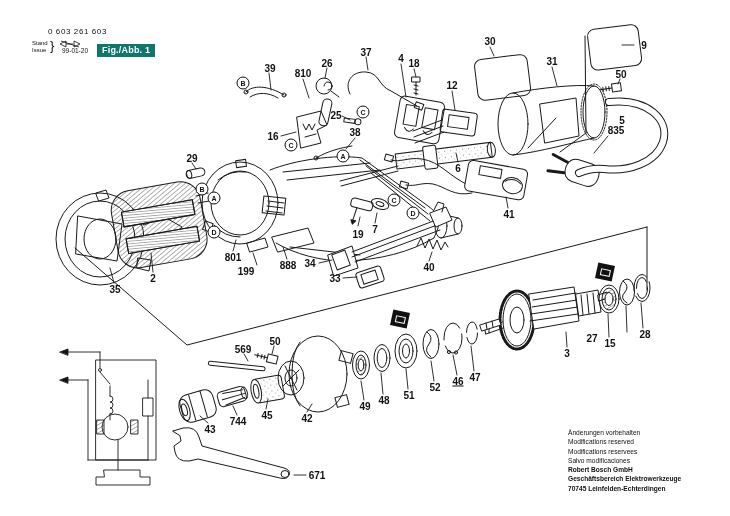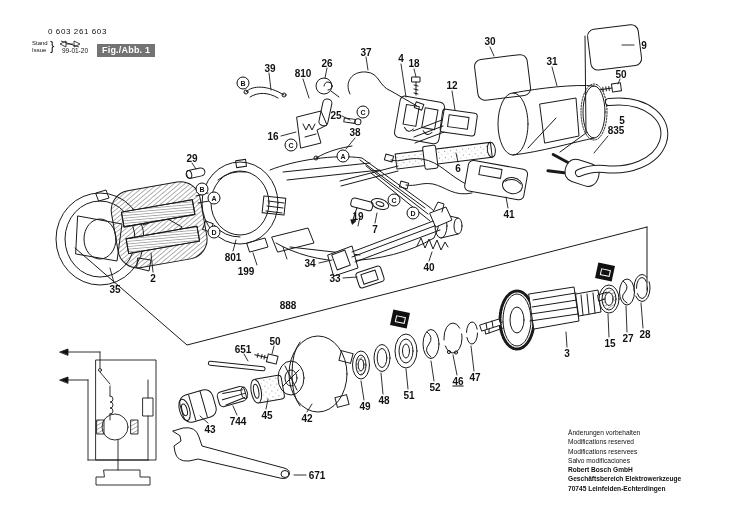--- a/index.html
+++ b/index.html
@@ -9,21 +9,21 @@
   }
   svg { position:absolute; left:0; top:0; }
   
   .part-no { position:absolute; left:48px; top:27px; font-size:8px; letter-spacing:0.6px; }
   .stand  { position:absolute; left:32px; top:40px; font-size:6px; line-height:6px; }
   .issue  { position:absolute; left:32px; top:47px; font-size:6px; line-height:6px; }
   .brace  { position:absolute; left:50px; top:38px; font-size:13px; font-weight:normal; }
   .stamp  { position:absolute; left:59px; top:40px; }
   .date   { position:absolute; left:62px; top:47px; font-size:6.5px; }
   .fig-box {
-    position:absolute; left:97px; top:44px; background:#737373; color:#fff;
+    position:absolute; left:97px; top:44px; background:#0f766e; color:#fff;
     font-weight:bold; font-size:9px; padding:1px 5px 2px 5px; letter-spacing:0.2px;
   }
   
   .callout {
     position:absolute; transform:translate(-50%,-50%);
     font-size:10px; font-weight:bold; white-space:nowrap;
   }
   .refletter {
     position:absolute; transform:translate(-50%,-50%);
     width:11px; height:11px; border:1px solid #111; border-radius:50%;
@@ -475,35 +475,35 @@
       <div class="callout" style="left: 644px; top: 45px;">9</div>
       <div class="callout" style="left: 621px; top: 74px;">50</div>
       <div class="callout" style="left: 622px; top: 120px;">5</div>
       <div class="callout" style="left: 616px; top: 130px;">835</div>
       <div class="callout" style="left: 336px; top: 115px;">25</div>
       <div class="callout" style="left: 273px; top: 136px;">16</div>
       <div class="callout" style="left: 355px; top: 132px;">38</div>
       <div class="callout" style="left: 192px; top: 158px;">29</div>
       <div class="callout" style="left: 458px; top: 168px;">6</div>
       <div class="callout" style="left: 509px; top: 214px;">41</div>
-      <div class="callout" style="left: 358px; top: 216px;">19</div>
+      <div class="callout" style="left: 358px; top: 234px;">19</div>
       <div class="callout" style="left: 375px; top: 229px;">7</div>
       <div class="callout" style="left: 233px; top: 257px;">801</div>
       <div class="callout" style="left: 246px; top: 271px; text-align: center;">199</div>
-      <div class="callout" style="left: 288px; top: 265px; margin-top: 40px;">888</div>
+      <div class="callout" style="left: 288px; top: 265px;">888</div>
       <div class="callout" style="left: 310px; top: 263px;">34</div>
       <div class="callout" style="left: 335px; top: 278px;">33</div>
       <div class="callout" style="left: 429px; top: 267px;">40</div>
       <div class="callout" style="left: 153px; top: 278px;">2</div>
       <div class="callout" style="left: 115px; top: 289px;">35</div>
       <div class="callout" style="left: 567px; top: 353px;">3</div>
       <div class="callout" style="left: 610px; top: 343px;">15</div>
-      <div class="callout" style="left: 628px; top: 338px;">27</div>
+      <div class="callout" style="left: 592px; top: 338px;">27</div>
       <div class="callout" style="left: 645px; top: 334px;">28</div>
-      <div class="callout" style="left: 243px; top: 349px;">651</div>
+      <div class="callout" style="left: 243px; top: 349px;">569</div>
       <div class="callout" style="left: 275px; top: 341px;">50</div>
       <div class="callout" style="left: 210px; top: 429px;">43</div>
       <div class="callout" style="left: 238px; top: 421px;">744</div>
       <div class="callout" style="left: 267px; top: 415px;">45</div>
       <div class="callout" style="left: 307px; top: 418px;">42</div>
       <div class="callout" style="left: 365px; top: 406px;">49</div>
       <div class="callout" style="left: 384px; top: 400px;">48</div>
       <div class="callout" style="left: 409px; top: 395px;">51</div>
       <div class="callout" style="left: 435px; top: 387px;">52</div>
       <div class="callout" style="left: 458px; top: 381px; text-decoration: underline;">46</div>

